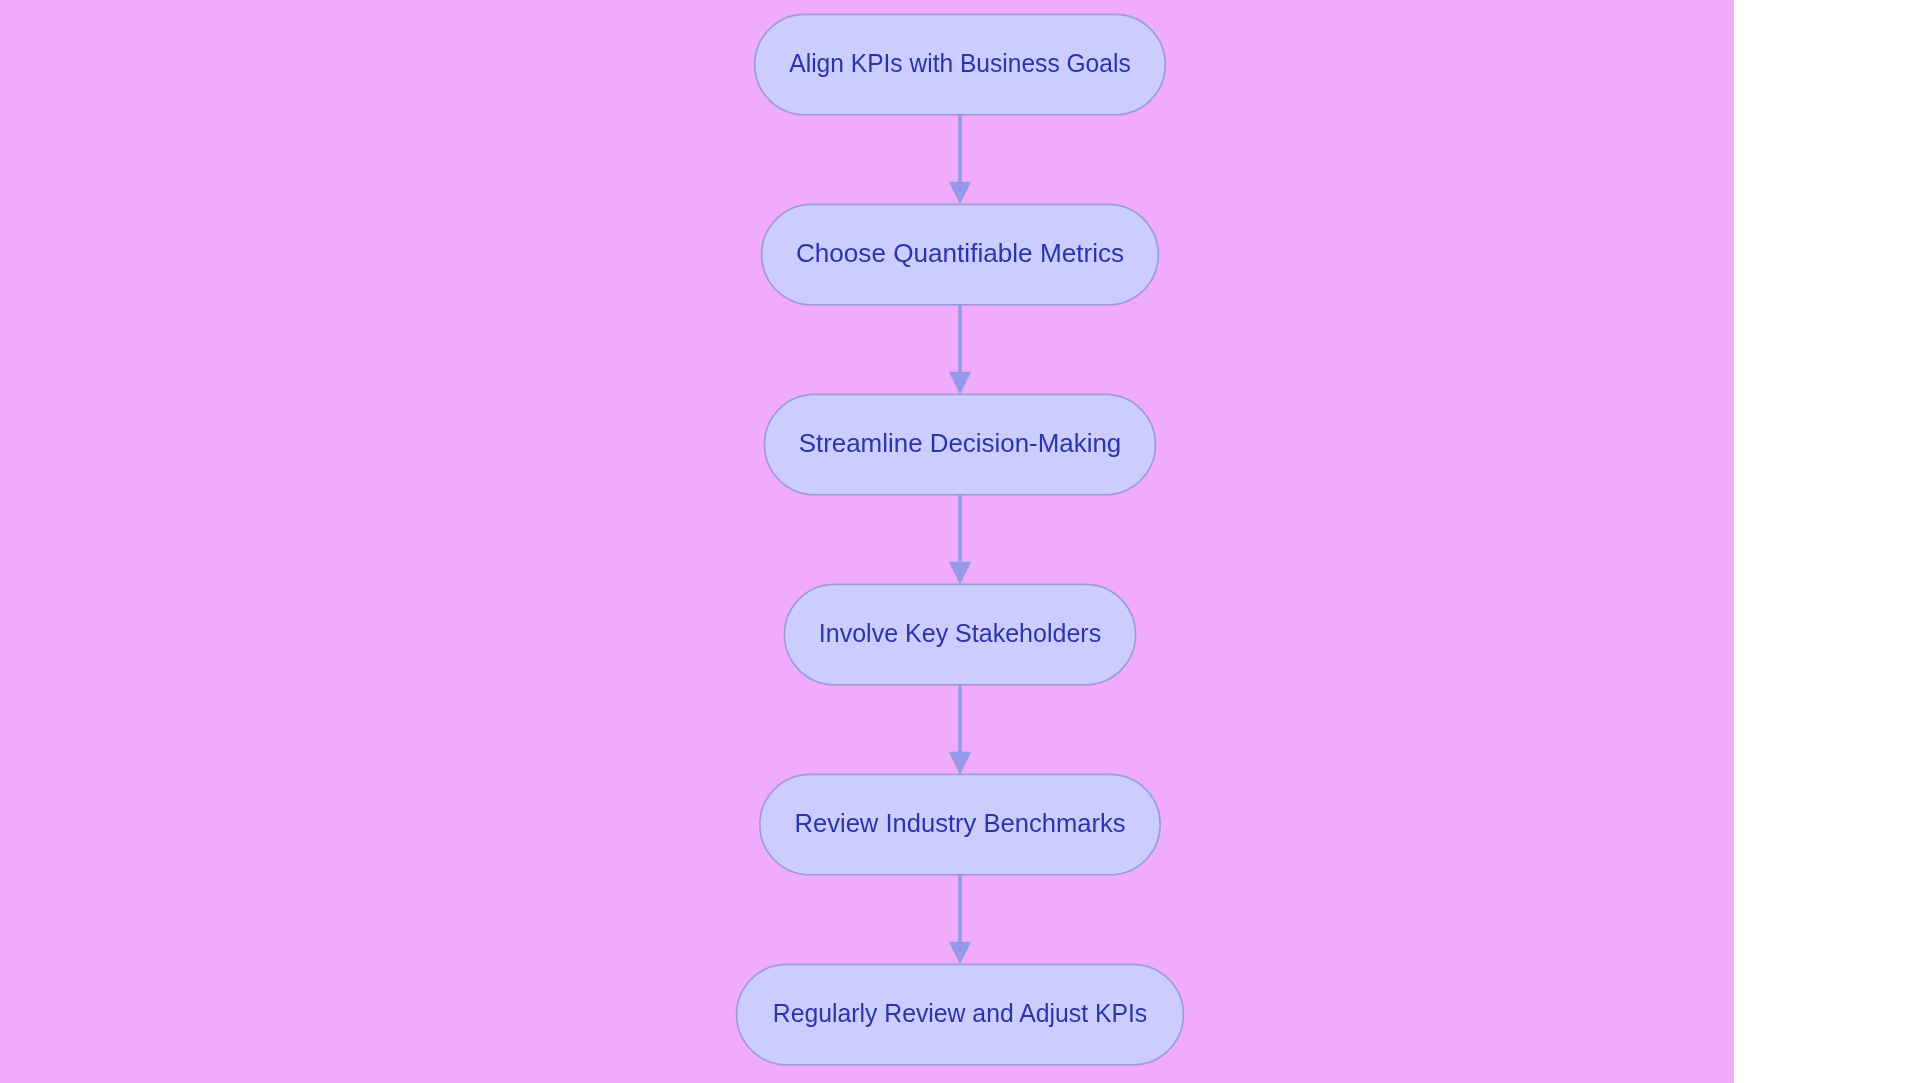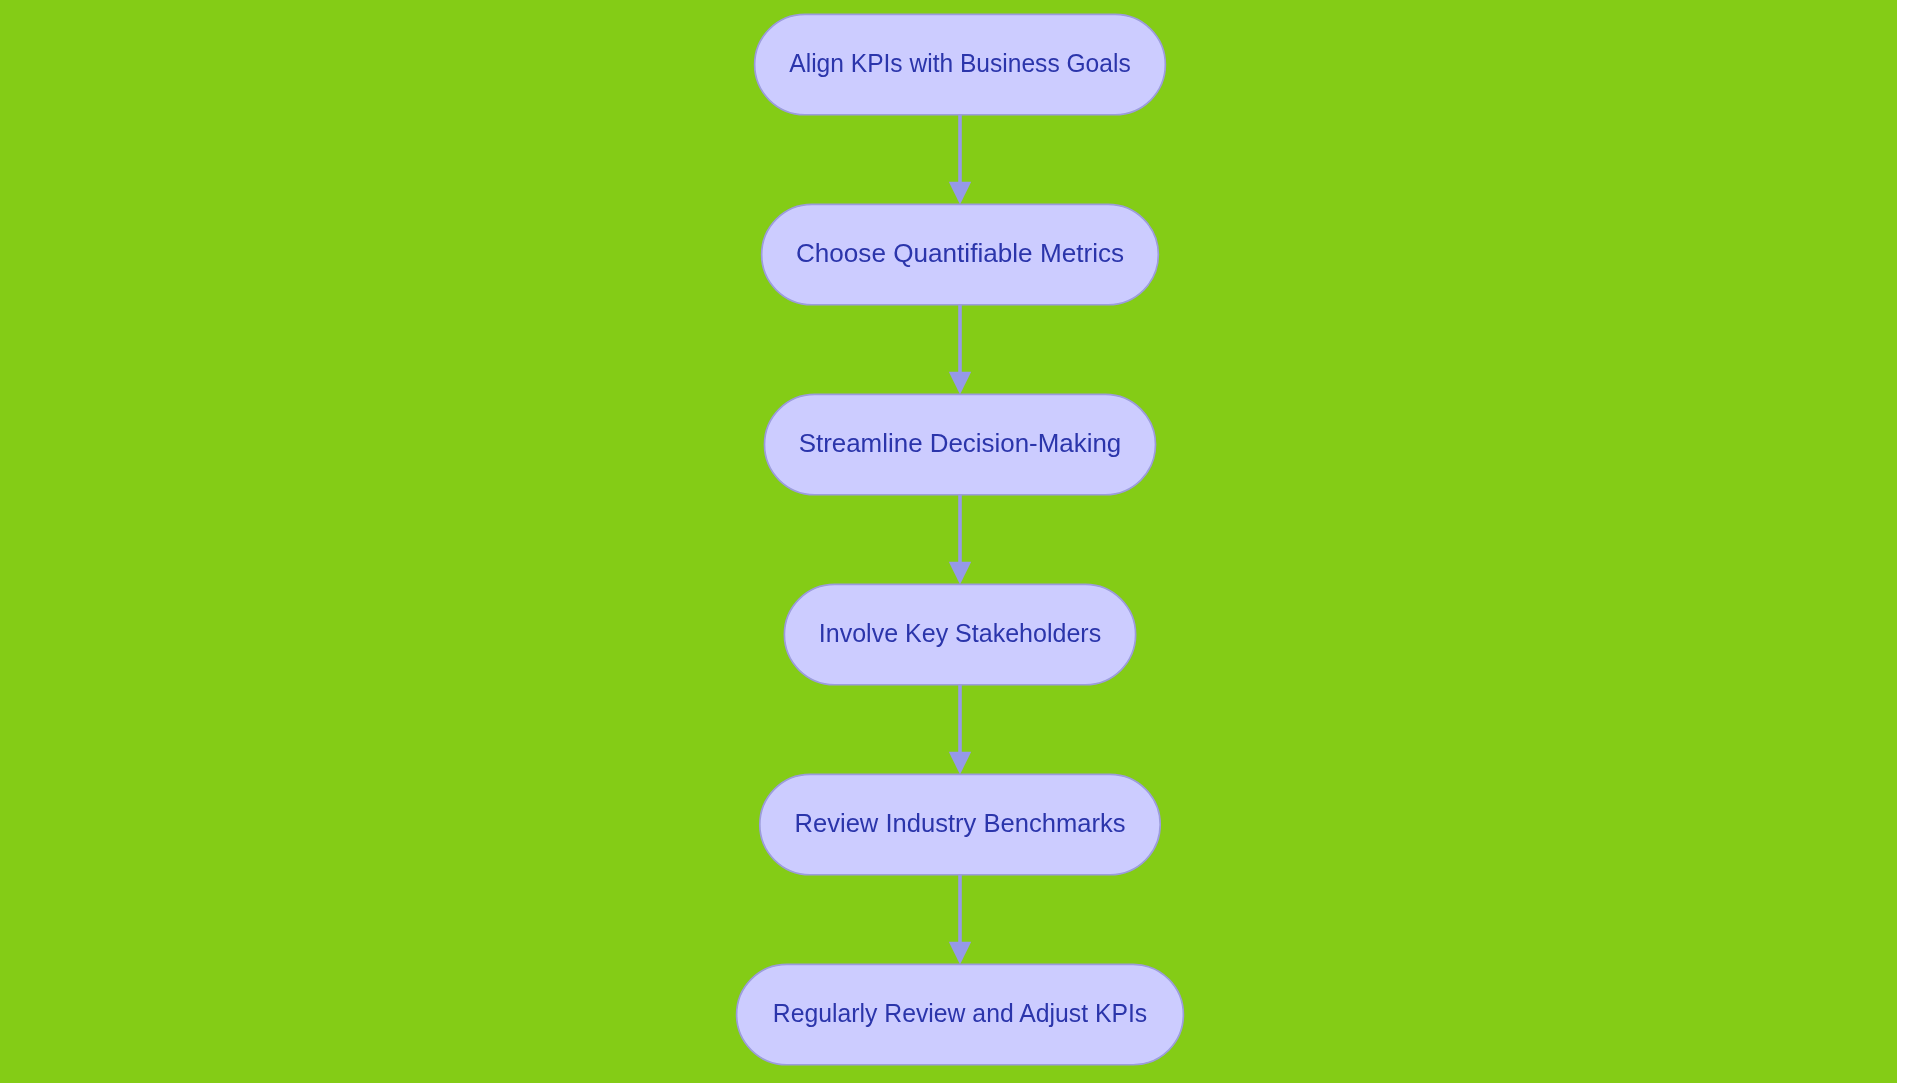--- a/index.html
+++ b/index.html
@@ -1,19 +1,19 @@
 <!DOCTYPE html>
 <html><head>
 <meta charset="utf-8">
 <title>KPI Selection Flowchart</title>
 <style>
   html,body{margin:0;padding:0;background:#ffffff;}
   body{width:1920px;height:1083px;overflow:hidden;
        font-family:"Liberation Sans",sans-serif;}
-  .canvas{position:relative;width:1897px;height:1083px;background:#84cc16;overflow:hidden;}
+  .canvas{position:relative;width:1734px;height:1083px;background:#f0abfc;overflow:hidden;}
   svg.flow{position:absolute;left:0;top:0;width:1920px;height:1083px;display:block;
            will-change:opacity;}
   .node-shape{fill:#ccccff;stroke:#9c9cdc;stroke-width:1.7;}
   .node-label{fill:#2b35ab;font-family:"Liberation Sans",sans-serif;
               font-size:26px;font-weight:400;letter-spacing:0;
               text-anchor:middle;dominant-baseline:central;}
   .edge-line{stroke:#9699e8;stroke-width:3.6;fill:none;stroke-linecap:butt;}
   .edge-head{fill:#9699e8;stroke:none;}
 </style>
 </head>

